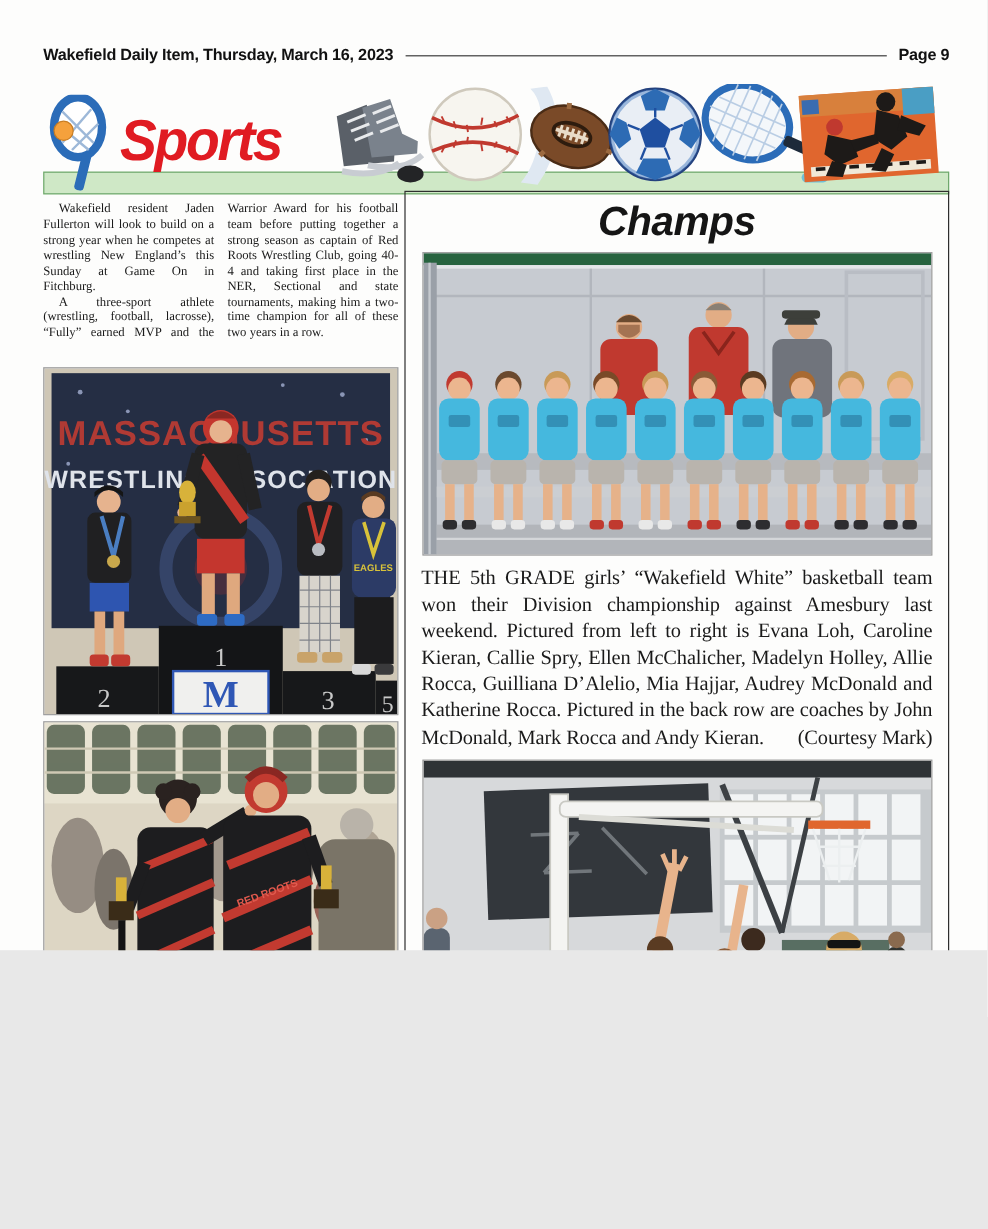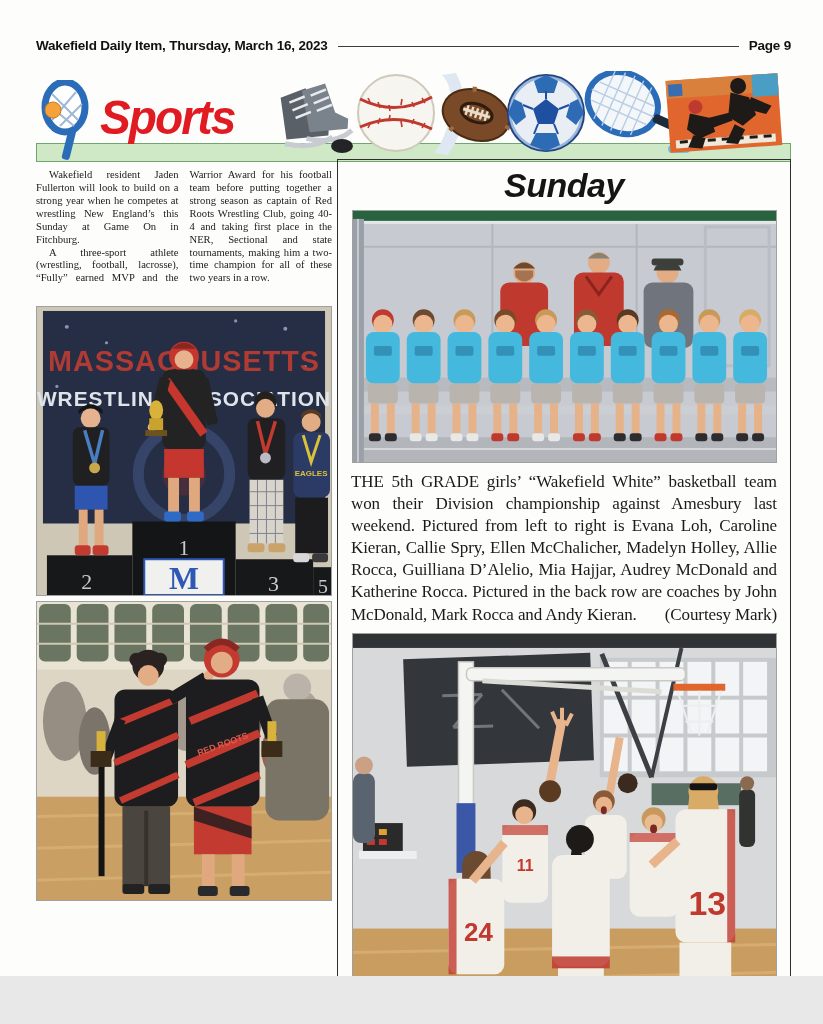--- a/index.html
+++ b/index.html
@@ -1,16 +1,16 @@
 <!DOCTYPE html>
 <html><head>
 <meta charset="utf-8">
 <style>
   html,body{margin:0;padding:0;background:#e8e8e8;}
-  .page{position:relative;width:823px;height:976px;background:#fdfdfc;margin:0 auto;
+  .page{position:relative;width:823px;height:792px;background:#fdfdfc;margin:0 auto;
         font-family:"Liberation Sans",sans-serif;color:#1a1a1a;overflow:hidden;}
 
   
   .masthead{position:absolute;left:36px;right:32px;top:38px;display:flex;align-items:center;gap:10px;
             font-weight:bold;font-size:13.5px;letter-spacing:-0.2px;color:#111;}
   .masthead .rule{flex:1;height:1.5px;background:#3c3c3c;margin-top:2px;}
 
   
   .banner{position:absolute;left:36px;right:32px;top:76px;height:88px;}
   .band{position:absolute;left:0;right:0;bottom:2px;height:19px;background:#cfe8c6;
@@ -378,21 +378,21 @@
           <rect x="166" y="254" width="13" height="34" fill="#dfa87e"></rect>
           <rect x="196" y="254" width="13" height="34" fill="#dfa87e"></rect>
           <rect x="162" y="286" width="20" height="10" rx="3" fill="#2a2a2c"></rect>
           <rect x="194" y="286" width="20" height="10" rx="3" fill="#2a2a2c"></rect>
         </g>
       </svg>
     </figure>
   </section>
 
   <section class="champs-box">
-    <h2 class="champs-title">Sunday</h2>
+    <h2 class="champs-title">Champs</h2>
 
     <figure class="photo photo-team">
       <svg viewBox="0 0 425 253" preserveAspectRatio="none">
         <defs>
           <g id="girl">
             <circle cx="0" cy="-62" r="11" fill="var(--hair,#5a3b22)"></circle>
             <circle cx="0" cy="-58" r="9.5" fill="#ecb68f"></circle>
             <rect x="-17" y="-50" width="34" height="52" rx="8" fill="#45b8de"></rect>
             <rect x="-9" y="-36" width="18" height="10" rx="2" fill="#2a7ba0" opacity=".65"></rect>
             <rect x="-15" y="2" width="30" height="20" rx="4" fill="#b9b4ad"></rect>

